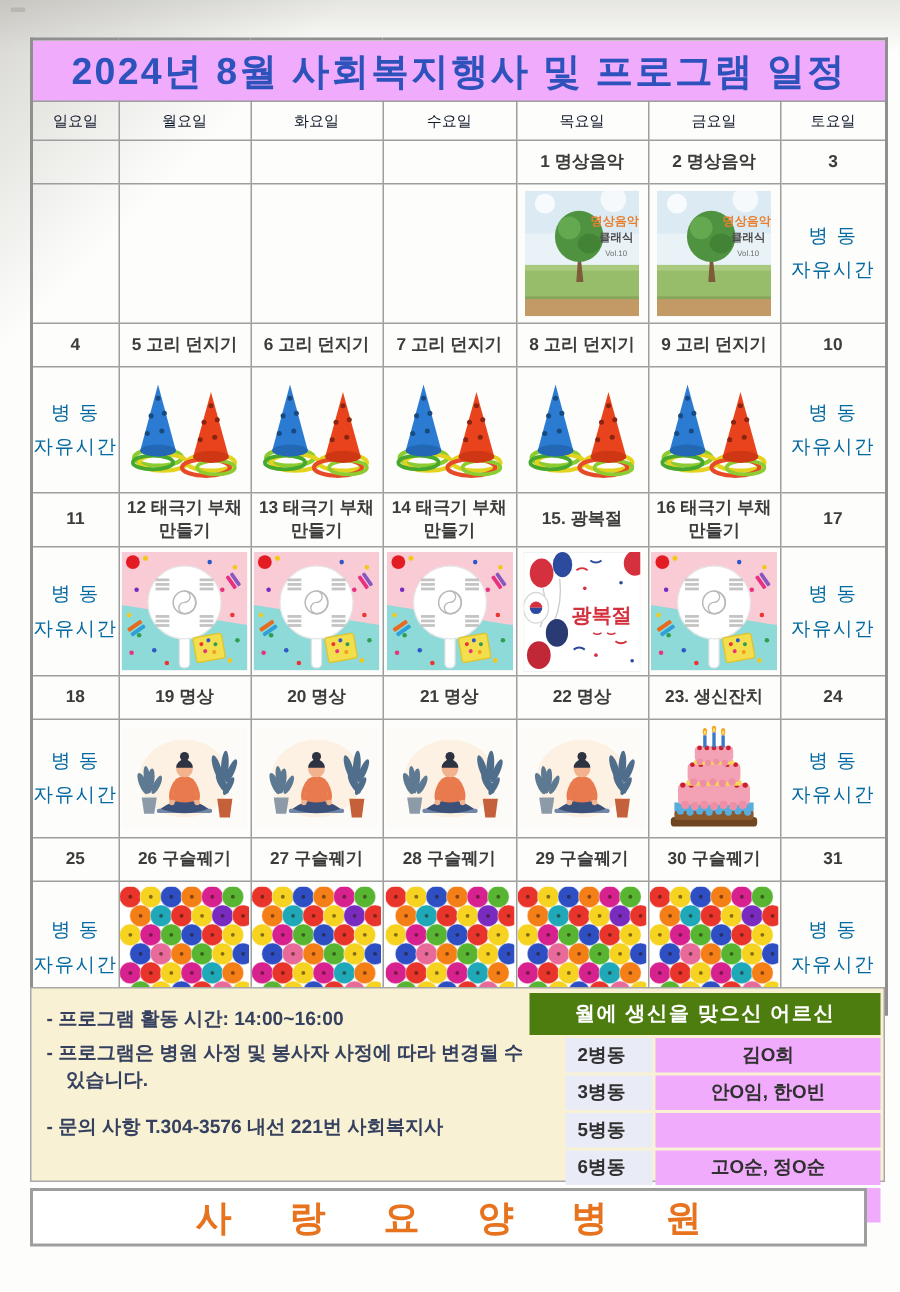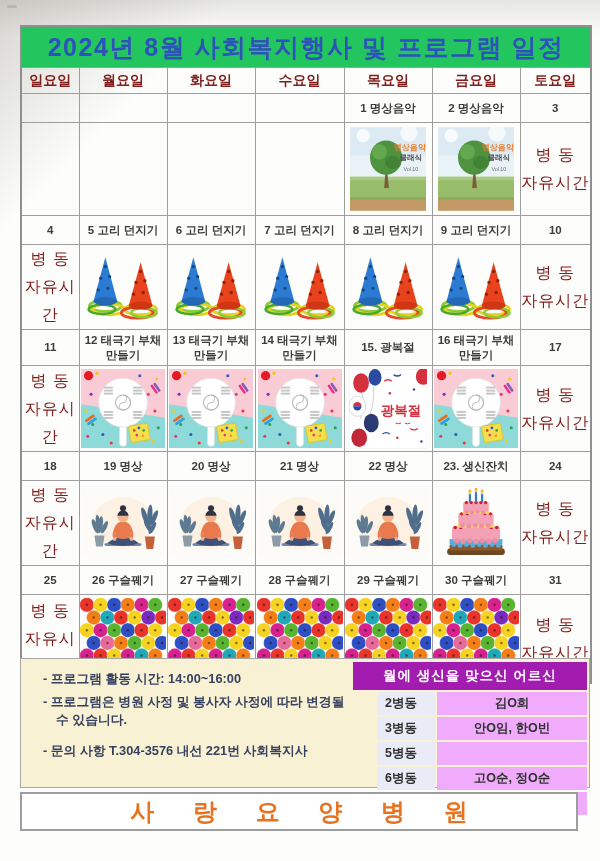--- a/index.html
+++ b/index.html
@@ -7,50 +7,50 @@
   .page{position:relative;width:600px;height:861px;background:#fdfdfb;overflow:hidden;}
   .scan-shade{position:absolute;inset:0;pointer-events:none;
     background:linear-gradient(135deg, rgba(150,148,140,0.38) 0%, rgba(255,255,255,0) 16%),
                linear-gradient(180deg, rgba(160,158,150,0.25) 0%, rgba(255,255,255,0) 4%);}
   .scan-mark{position:absolute;left:7px;top:5px;width:10px;height:3px;background:#b9b7b0;border-radius:2px;}
 
   table.cal{position:absolute;left:20px;top:25px;width:570px;border-collapse:collapse;table-layout:fixed;
     border:2px solid #8f8f8f;}
   table.cal td{border:1.5px solid #9e9e9e;text-align:center;vertical-align:middle;padding:0;overflow:hidden;}
 
-  tr.r-title td{height:40px;background:#22c55e;}
+  tr.r-title td{height:40px;background:#f0abfc;}
   .title-text{color:#2d52bb;font-size:25px;font-weight:bold;letter-spacing:1.5px;}
 
-  tr.r-dow td{height:25px;font-size:14px;font-weight:bold;color:#7f1d1d;}
+  tr.r-dow td{height:25px;font-size:10px;font-weight:normal;color:#0f172a;}
   td.dow-sun{color:#e62320;}
   td.dow-sat{color:#1d1de0;border-radius:13px;}
 
   tr.r-date td{height:26px;font-size:11.5px;font-weight:600;color:#3c3c3c;line-height:1.3;padding:1px 2px;}
   tr.r-date-tall td{height:33px;}
   td.red{color:#e2554e;}
 
-  td.free-cell{font-size:16px;font-weight:500;color:#7f1d1d;letter-spacing:1px;line-height:1.75;}
+  td.free-cell{font-size:13px;font-weight:500;color:#0369a1;letter-spacing:1px;line-height:1.75;}
   td.free-cell span{display:block;}
 
   tr.h92 td{height:92px;}
   tr.h83 td{height:83px;}
   tr.h85 td{height:85px;}
   tr.h78 td{height:78px;}
   tr.h87 td{height:87px;}
   svg.ci{display:block;margin:0 auto;}
 
   .bottom{position:absolute;left:20px;top:658px;width:570px;height:130px;background:#f8f1d4;
     border:1.5px solid #a8a8a8;box-sizing:border-box;}
   .notes{position:absolute;left:10px;top:11px;width:322px;color:#35415f;font-weight:bold;
     font-size:12.8px;line-height:1.45;}
-  .notes p{margin:0 0 4px 12px;padding-left:13px;text-indent:-13px;}
+  .notes p{margin:0 0 4px 0;padding-left:13px;text-indent:-13px;}
   .notes p.gap{margin-top:12px;}
 
   .bday{position:absolute;right:2px;top:3px;width:234px;font-weight:bold;}
-  .bday-header{background:#a21caf;color:#ffffff;font-size:13.5px;text-align:center;
+  .bday-header{background:#4d7c0f;color:#ffffff;font-size:13.5px;text-align:center;
     padding:5px 0;letter-spacing:1px;}
   .bday-row{display:flex;margin-top:2px;font-size:12.5px;color:#303030;padding-left:24px;}
   .bday-ward{width:58px;background:#e9ecf7;padding:3px 0 3px 8px;box-sizing:border-box;text-align:left;}
   .bday-names{flex:1;background:#f0abfc;margin-left:2px;padding:3px 0;text-align:center;min-height:13px;}
 
   .footer{position:absolute;left:20px;top:792px;width:558px;height:39px;border:2px solid #9e9e9e;
     box-sizing:border-box;display:flex;align-items:center;justify-content:center;background:#ffffff;}
   .footer span{color:#e7731f;font-size:24px;font-weight:bold;letter-spacing:16px;padding-left:16px;}
 </style>
 </head>

